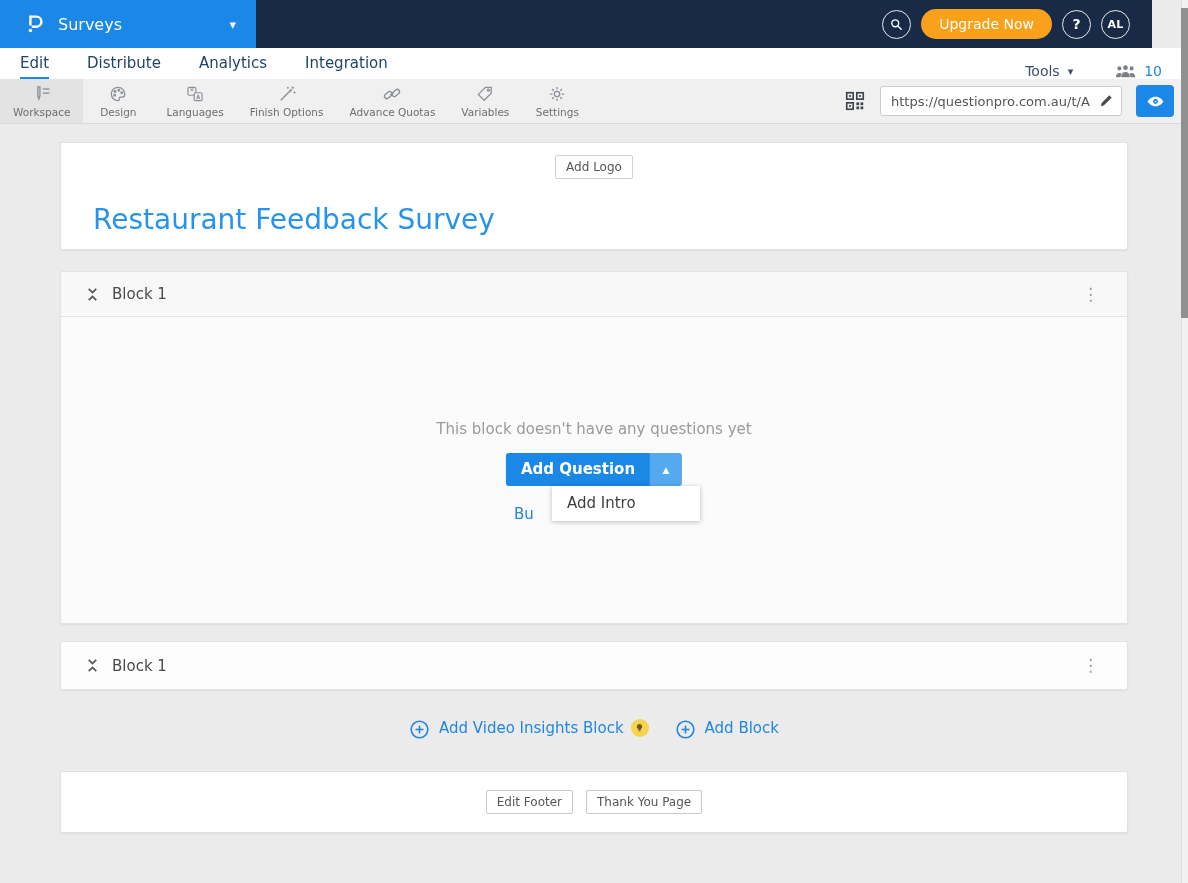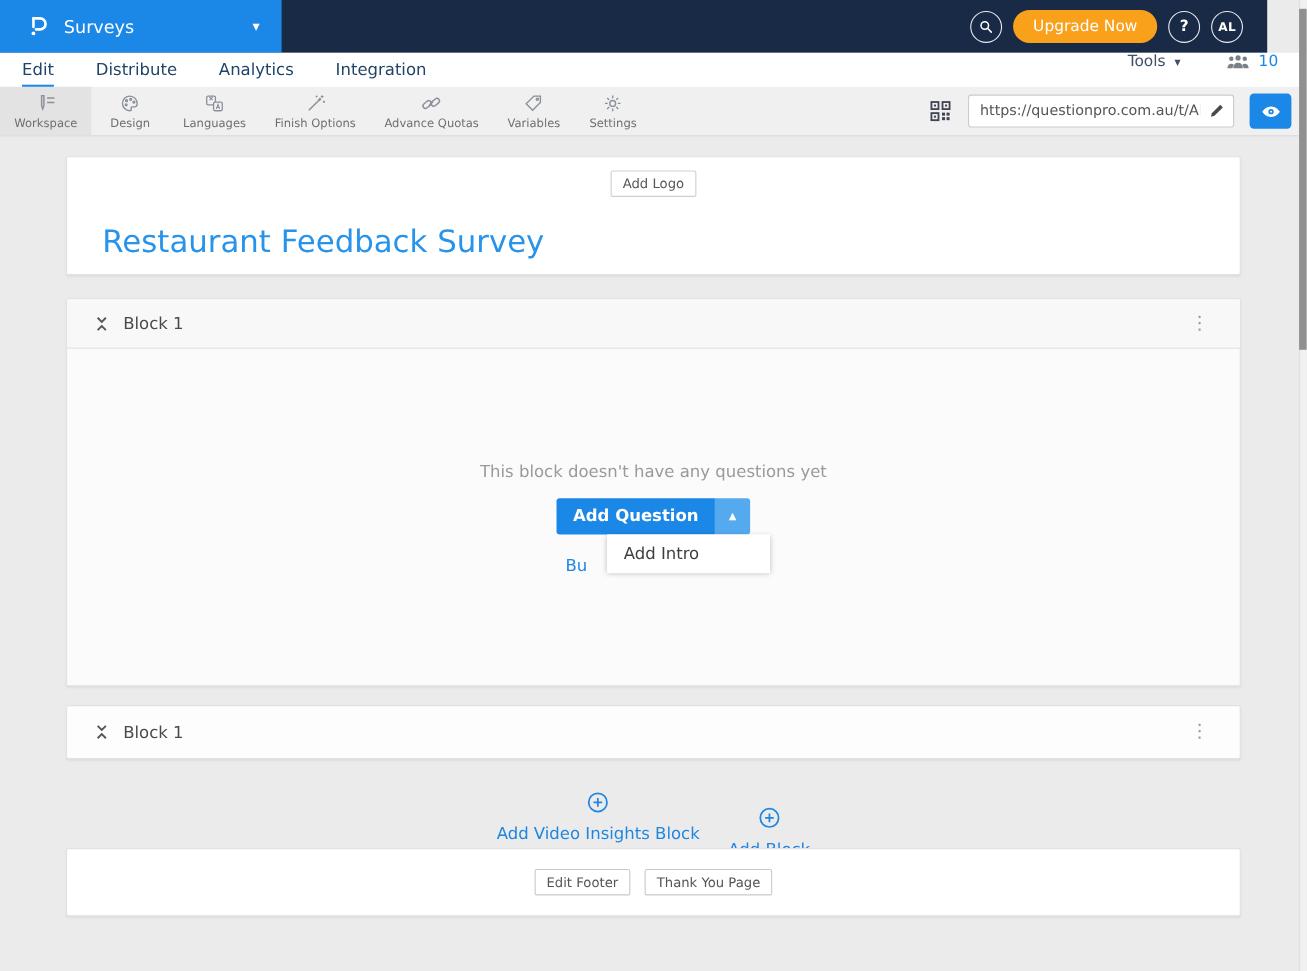--- a/index.html
+++ b/index.html
@@ -16,21 +16,21 @@
   .product-name { color:#fff; font-size:16px; font-weight:500; margin-left:12px; }
   .switcher-caret { position:absolute; right:20px; color:#fff; font-size:13px; }
   .breadcrumb { display:flex; align-items:center; margin-left:26px; font-size:14px; color:#fff; font-weight:500; }
   .bc-sep { margin:0 12px; color:#8FA3C2; font-size:15px; }
   .topbar-actions { margin-left:auto; display:flex; align-items:center; gap:10px; padding-right:22px; }
   .circle-btn { width:29px; height:29px; border-radius:50%; border:1.5px solid rgba(255,255,255,.9); display:flex; align-items:center; justify-content:center; color:#fff; font-weight:bold; font-size:14px; cursor:pointer; }
   .circle-btn.avatar { font-size:11px; letter-spacing:.3px; }
   .upgrade-btn { background:#F9A11B; color:#fff; border:none; border-radius:15px; height:30px; padding:0 18px; font-size:14px; font-weight:500; font-family:inherit; cursor:pointer; }
 
   
-  .navrow { position:absolute; top:48px; left:0; width:1188px; height:31px; background:#fff; display:flex; align-items:flex-start; padding:0 26px 0 20px; }
+  .navrow { position:absolute; top:48px; left:0; width:1188px; height:31px; background:#fff; display:flex; align-items:flex-end; padding:0 26px 0 20px; }
   .tabs { display:flex; gap:38px; height:100%; }
   .tab { font-size:15px; color:#1F4468; display:flex; align-items:center; height:100%; border-bottom:2px solid transparent; cursor:pointer; padding-top:1px; }
   .tab.active { border-bottom-color:#1B87E6; }
   .nav-right { margin-left:auto; display:flex; align-items:center; gap:42px; }
   .tools { font-size:14px; color:#3E4F66; display:flex; align-items:center; gap:8px; cursor:pointer; }
   .tools .caret { font-size:11px; color:#3E4F66; }
   .collab { display:flex; align-items:center; gap:8px; cursor:pointer; }
   .collab-count { color:#1B87E6; font-size:14px; }
 
   
@@ -68,21 +68,21 @@
   .obscured-link { position:absolute; top:233px; left:453px; font-size:15px; color:#2186E0; cursor:pointer; z-index:1; }
 
   .qmenu { position:absolute; top:214px; left:467px; width:148px; background:#fff; box-shadow:0 1px 5px rgba(0,0,0,.25); z-index:5;margin-left:24px; }
   .qmenu-item { height:35px; line-height:35px; padding-left:15px; font-size:15px; color:#3F3F3F; cursor:pointer; background:#fff; }
   .qmenu-item.annotated { outline:2px solid #D8342F; outline-offset:-1px; position:relative; z-index:6; }
 
   .block2-card { top:641px; height:49px; background:#FDFDFD; }
   .block2-card .block-header { height:100%; background:transparent; border-bottom:none; }
 
   .addrow { position:absolute; top:719px; left:0; width:1188px; display:flex; align-items:center; justify-content:center; gap:26px; }
-  .addlink { display:flex; align-items:center; gap:9px; color:#2186E0; font-size:15px; cursor:pointer;flex-direction:column; }
+  .addlink { display:flex; align-items:flex-start; gap:9px; color:#2186E0; font-size:15px; cursor:pointer; }
   .plus-icon { width:21px; height:21px; display:block; }
   .badge { width:18px; height:18px; border-radius:50%; background:#F6D44D; display:flex; align-items:center; justify-content:center; margin-left:-2px; }
   .badge svg { width:11px; height:12px; }
 
   .card-footer { top:771px; height:62px; display:flex; align-items:center; justify-content:center; gap:13px; }
   .footer-btn { background:#fff; border:1px solid #C9C9C9; border-radius:2px; font-size:12px; color:#555; padding:4px 10px; font-family:inherit; cursor:pointer; }
 
   
   .scroll-track { position:absolute; right:0; top:0; width:7px; height:883px; background:#F1F1F1; border-left:1px solid #DFDFDF; }
   .scroll-thumb { position:absolute; right:0; top:8px; width:7px; height:310px; background:#909090; cursor:grab; }

